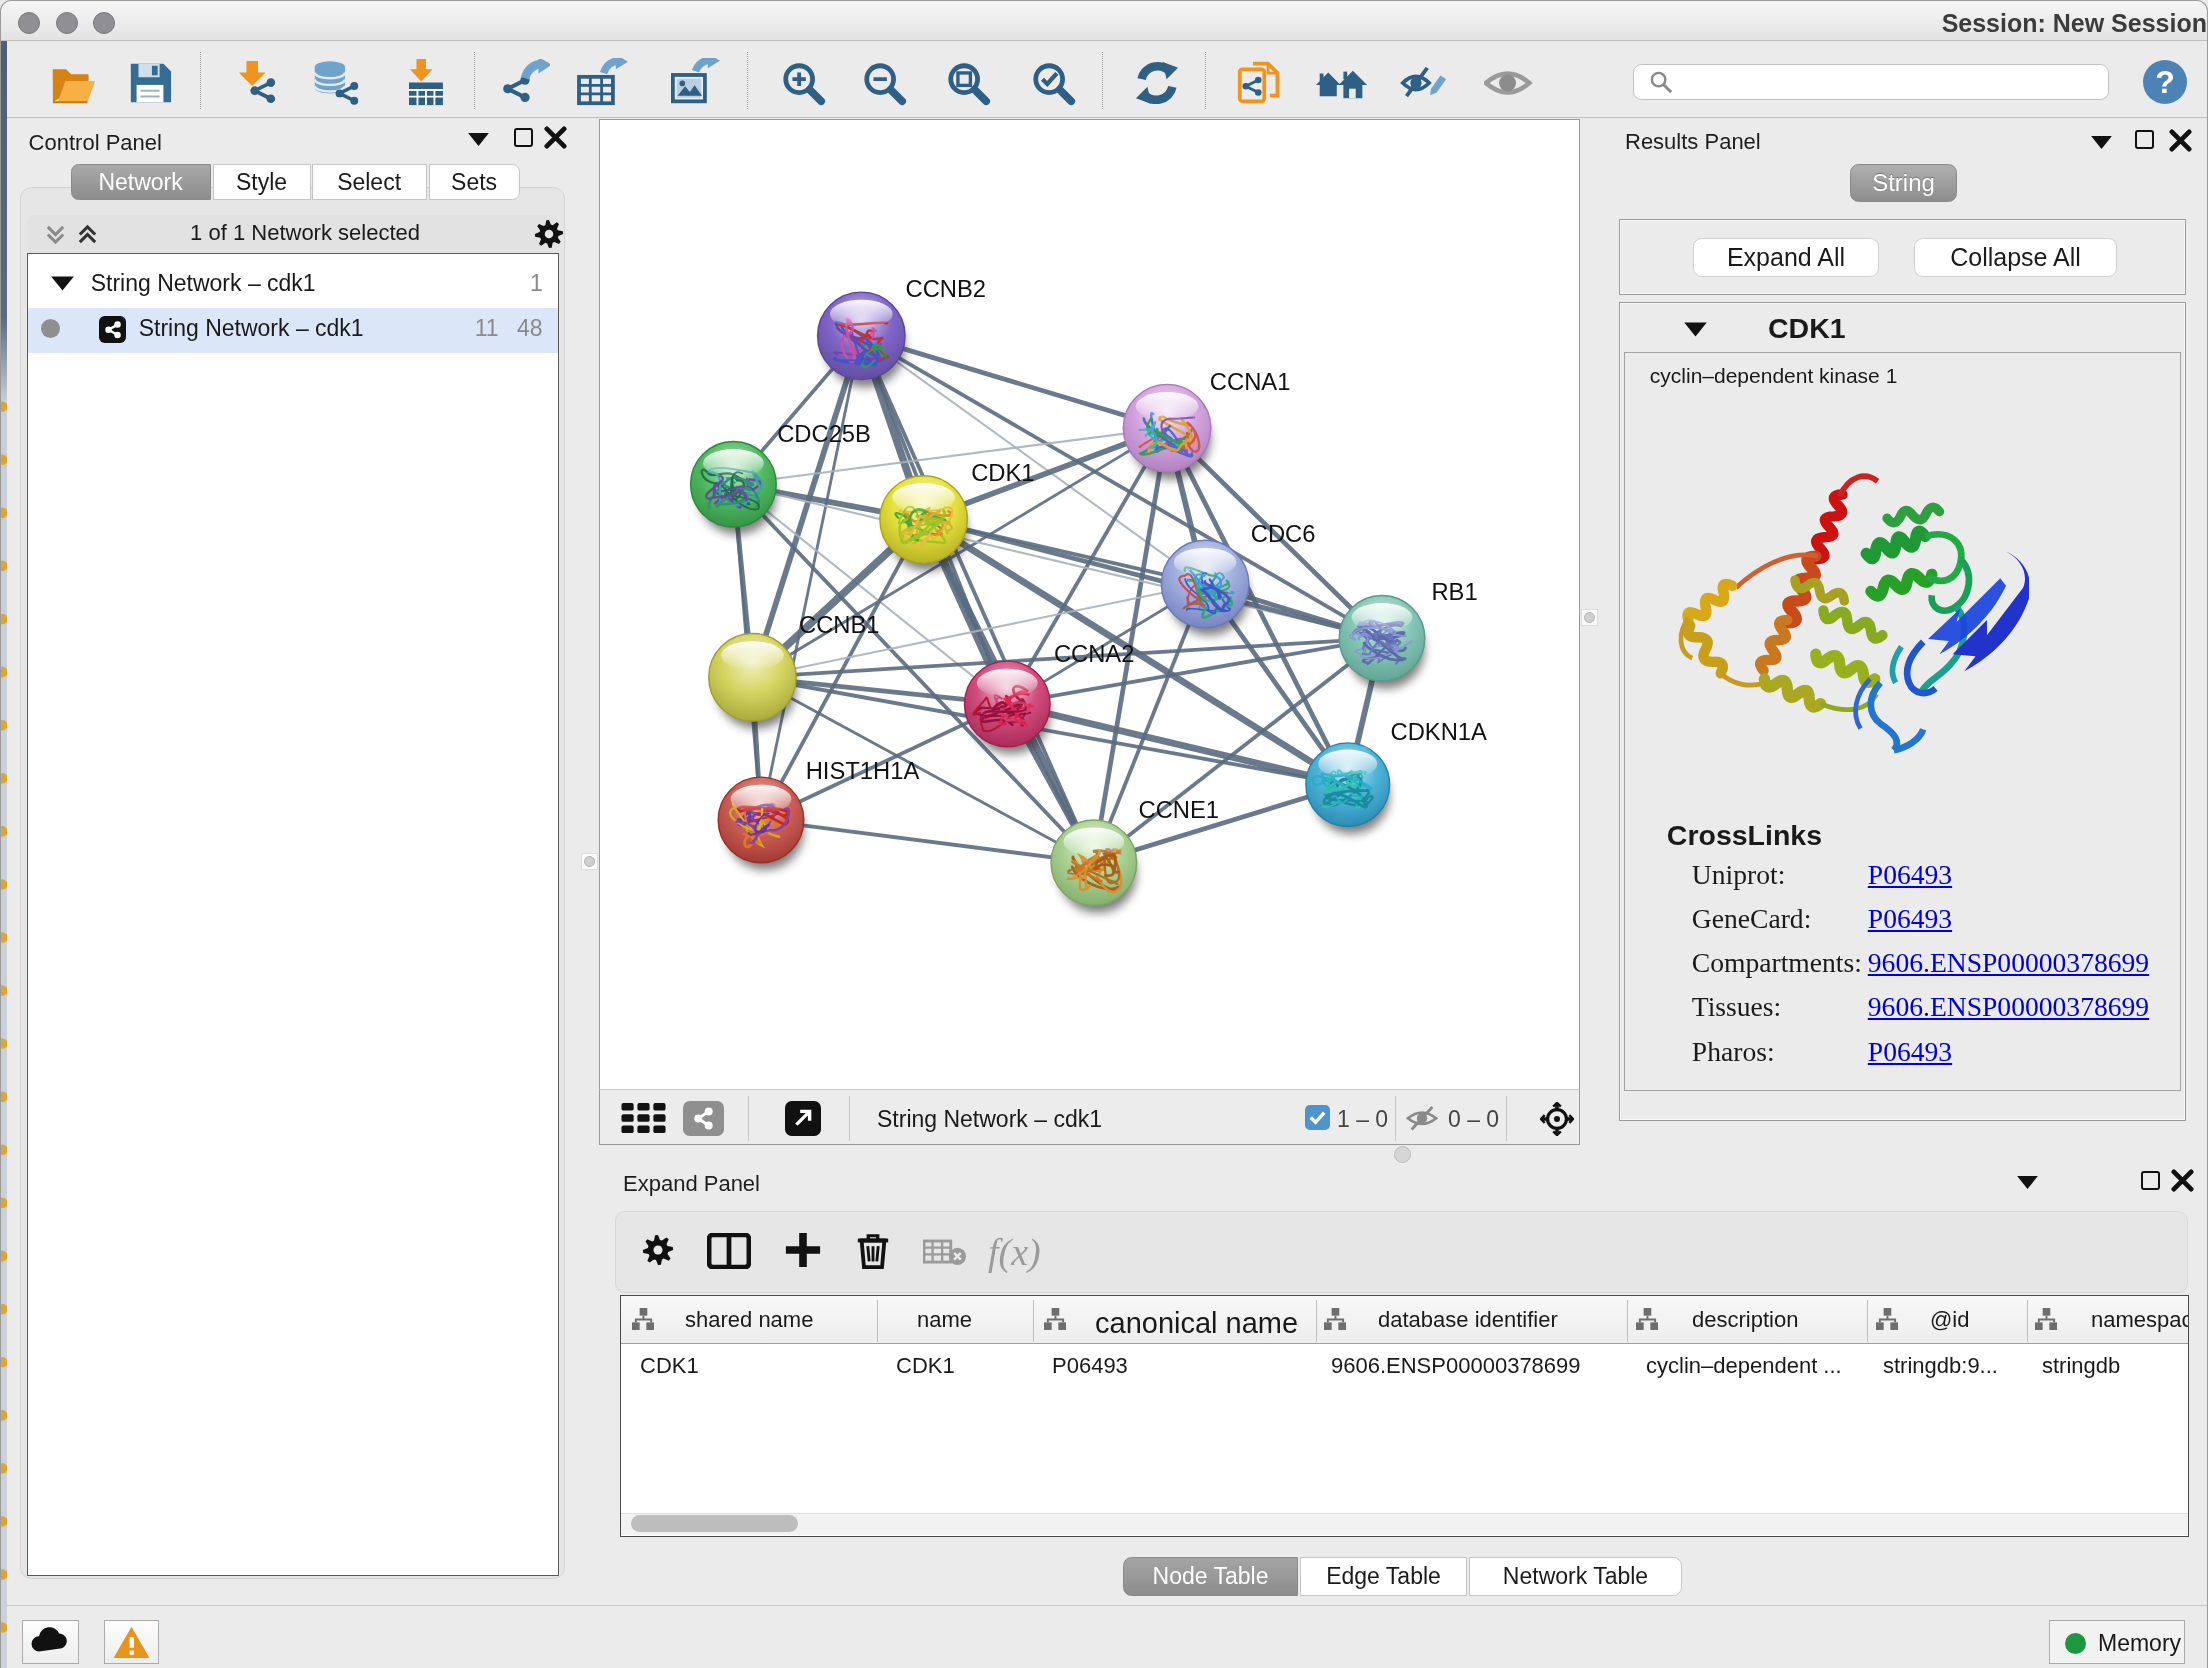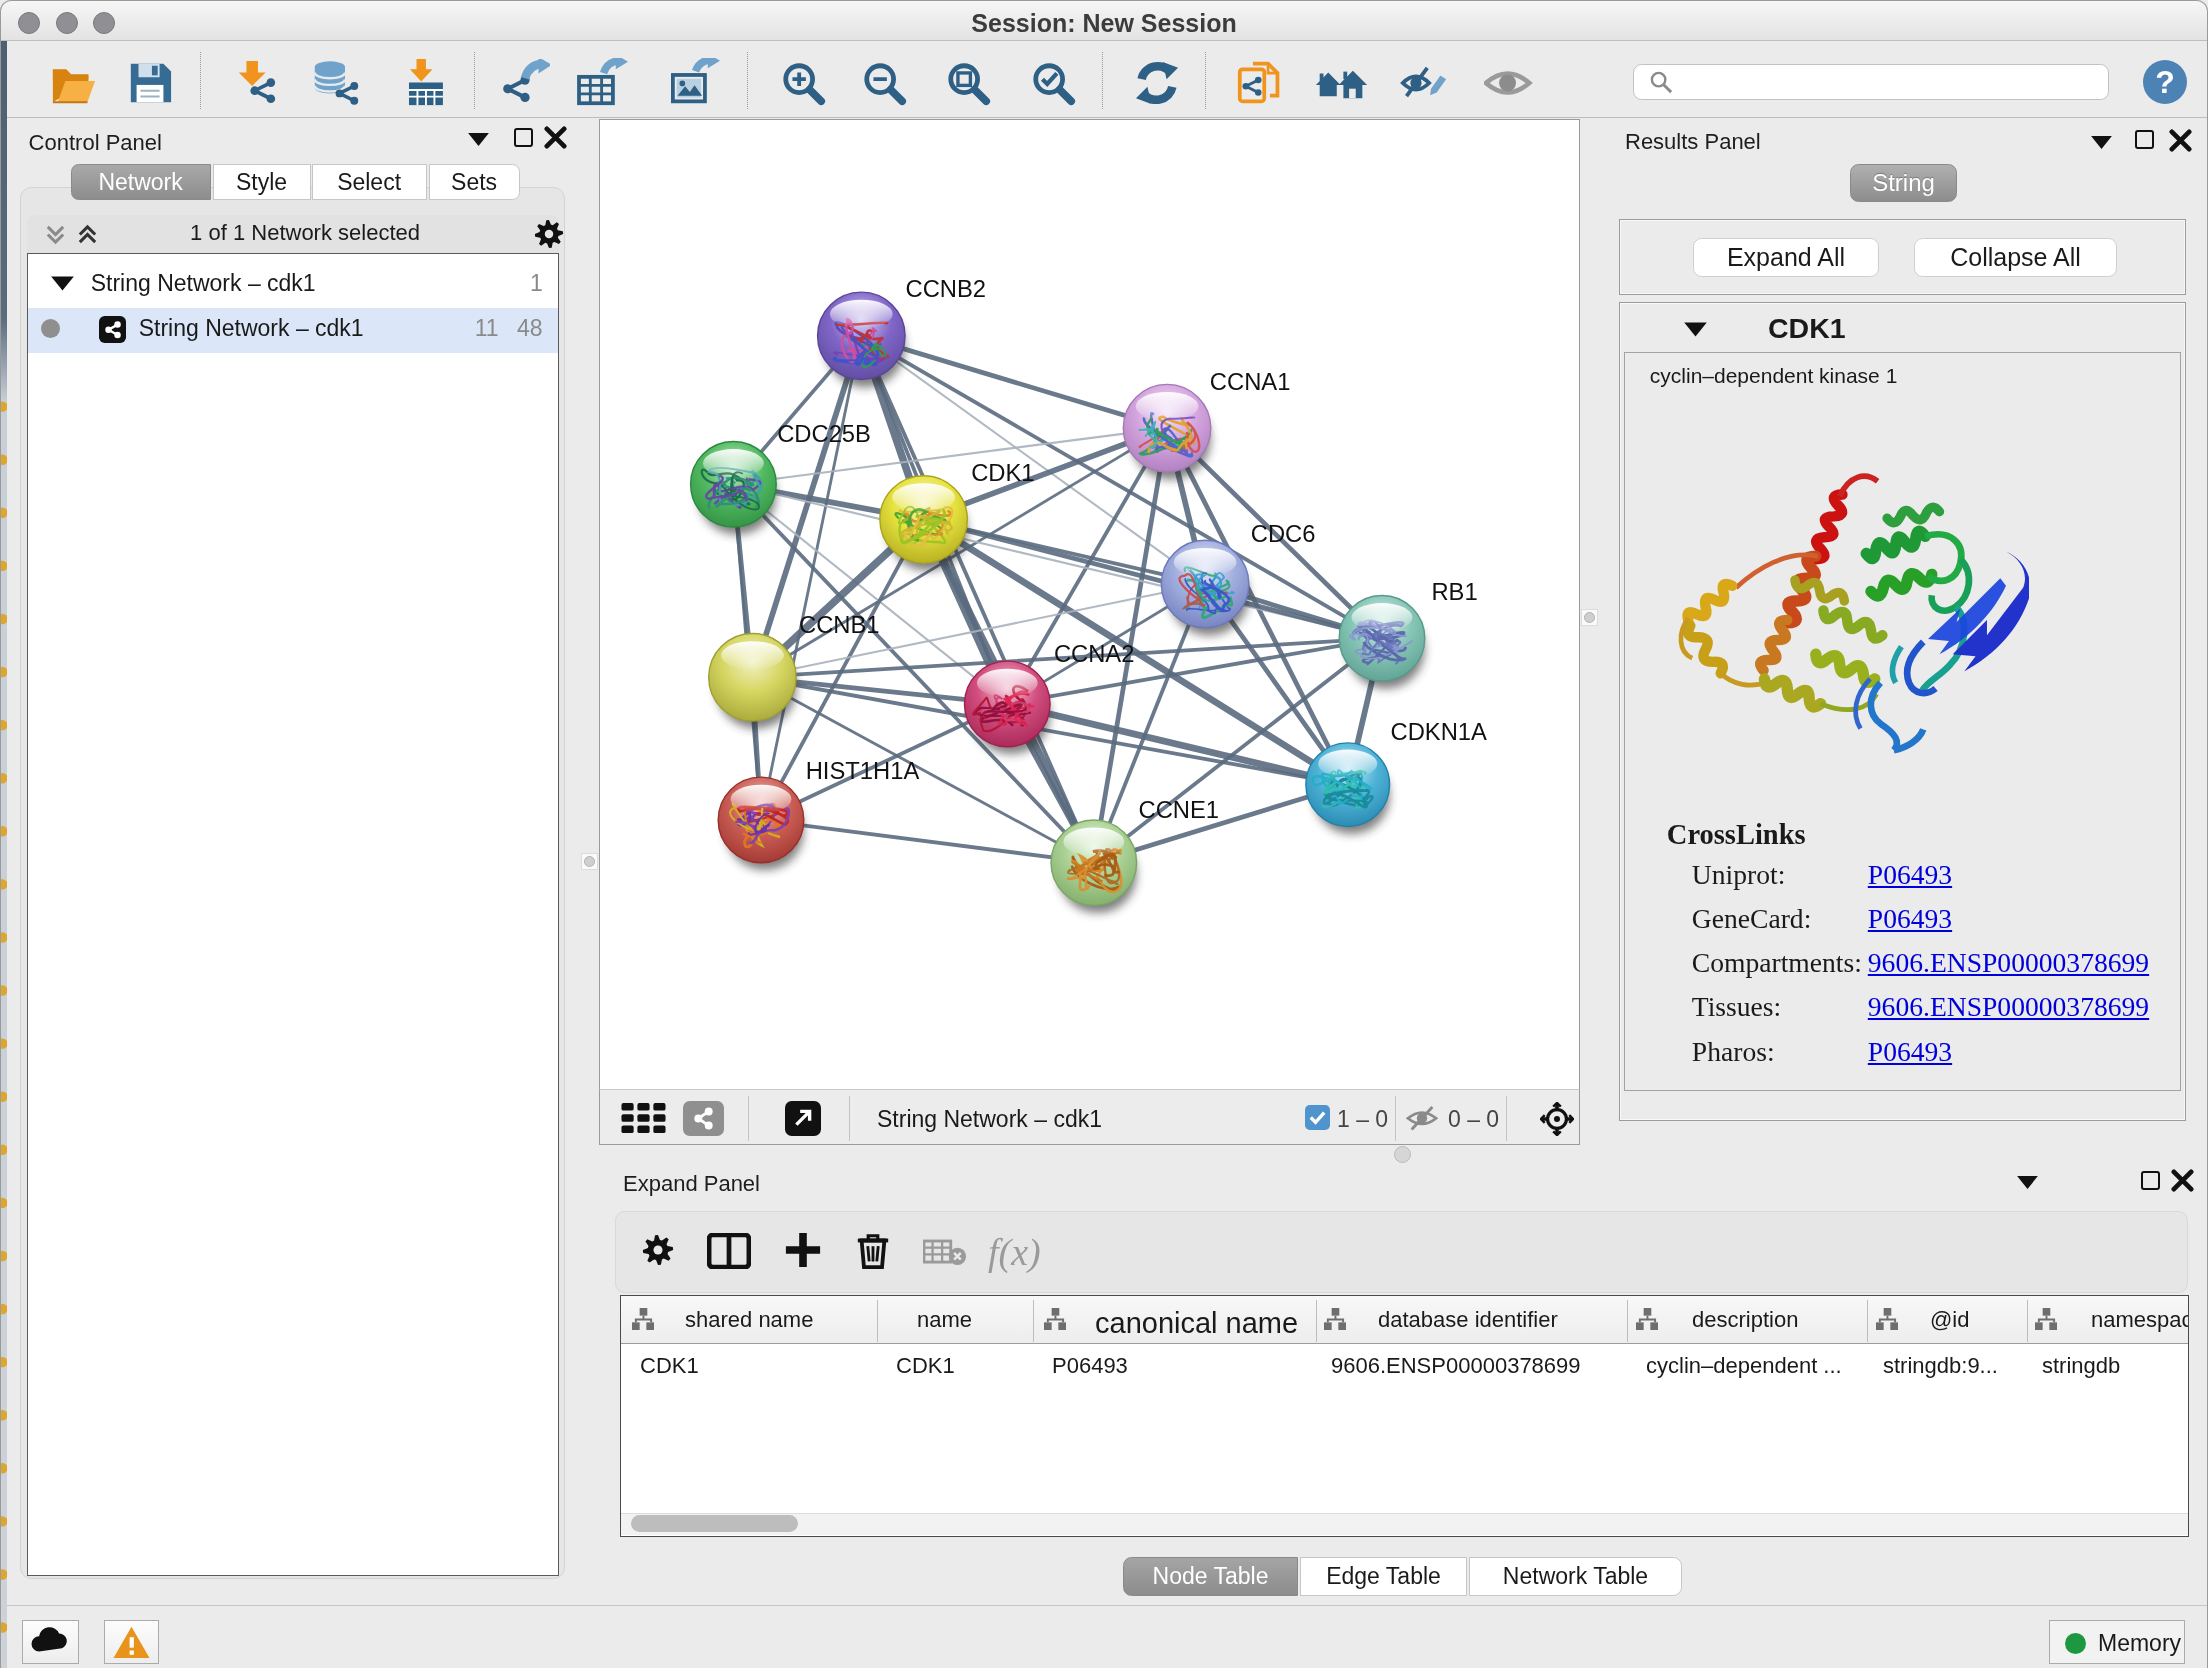--- a/index.html
+++ b/index.html
@@ -1,20 +1,20 @@
 <!DOCTYPE html>
 <html style="font-size:15px"><head><meta charset="utf-8">
 <style>
 *{margin:0;padding:0;box-sizing:border-box}
 html,body{width:2208px;height:1668px;background:#ebebeb;font-family:"Liberation Sans",sans-serif;color:#1a1a1a;overflow:hidden}
 .abs{position:absolute}
 #win{position:absolute;left:0;top:0;width:2208px;height:1668px;background:#ebebeb;border:1px solid #9a9a9a;border-bottom:none;border-radius:11.4px 11.4px 0 0;overflow:hidden}
 #titlebar{position:absolute;left:0;top:0;width:100%;height:40px;background:linear-gradient(#f6f6f6,#e3e3e3);border-bottom:1px solid #bfbfbf;border-radius:11.4px 11.4px 0 0}
 .tl{position:absolute;top:10.5px;width:22px;height:22px;border-radius:50%;background:#8f8f94;border:1px solid #77777c}
-#title{position:absolute;top:7.6px;width:100%;text-align:center;font-size:25px;font-weight:600;color:#3c3c3c}
+#title{position:absolute;top:7.6px;width:100%;text-align:right;font-size:25px;font-weight:600;color:#3c3c3c}
 #toolbar{position:absolute;left:0;top:41px;width:100%;height:76px;background:#ebebeb;border-bottom:1px solid #bdbdbd}
 .tbsep{position:absolute;top:9.5px;height:57px;width:0;border-left:1.9px dotted #9a9a9a}
 #searchbox{position:absolute;left:1632px;top:22px;width:476px;height:36px;background:#fff;border:1px solid #c2c2c2;border-radius:8.6px}
 
 .ptitle{font-size:22px;color:#1d1d1d}
 
 #cpanel{position:absolute;left:7.6px;top:118px;width:556px;height:1460px}
 #cp-tabs .tab{position:absolute;top:45px;height:36px;z-index:5;border:1px solid #c6c6c6;background:#fff;font-size:23px;text-align:center;line-height:34px}
 .tabsel{background:linear-gradient(#a9a9a9,#8d8d8d)!important;color:#fff;border-color:#8a8a8a!important}
 #cp-round{z-index:1;position:absolute;left:11.4px;top:68px;width:545px;height:1392px;background:#e6e6e6;border:1px solid #d2d2d2;border-radius:11.4px}
@@ -669,21 +669,21 @@
             <path d="M265 74 C292 66 307 82 302 102 C298 120 282 126 268 116" fill="none" stroke="#22aa44" stroke-width="7"></path>
             <path d="M302 98 C317 113 312 138 297 148 C282 158 270 148 272 136" fill="none" stroke="#18a058" stroke-width="7"></path>
             <path d="M297 148 C312 163 307 193 292 208 C282 220 268 226 262 236" fill="none" stroke="#18a090" stroke-width="7"></path>
             <path d="M350 90 C366 98 374 114 368 128 L330 178 330 162 294 198 318 200 306 216 C340 198 364 170 374 140 C380 116 368 98 350 90 z" fill="#2233cc"></path>
             <path d="M344 118 L298 164 302 150 268 182 290 184 280 198 C314 180 338 152 350 126 z" fill="#1a44dd" opacity="0.92"></path>
             <path d="M263 185 C248 200 243 215 248 228 C253 240 266 242 276 234" fill="none" stroke="#2255cc" stroke-width="7"></path>
             <path d="M218 228 C203 244 206 262 218 271 C233 281 240 290 232 299 M232 299 C246 296 259 288 263 277" fill="none" stroke="#2277cc" stroke-width="7"></path>
             <path d="M207 224 C192 240 187 260 197 276" fill="none" stroke="#3366cc" stroke-width="5"></path>
             <path d="M240 190 C230 205 228 218 234 228" fill="none" stroke="#20a0a8" stroke-width="6"></path>
           </svg>
-<div class="abs" style="left:42px;top:466px;font-family:Liberation Serif, serif;font-size:28.5px;font-weight:bold">CrossLinks</div>
+<div class="abs" style="left:42px;top:466px;font-family:Liberation Sans, sans-serif;font-size:28.5px;font-weight:bold">CrossLinks</div>
 <div class="abs" style="left:67px;top:506px;font-family:'Liberation Serif',serif;font-size:27.6px">Uniprot:</div>
 <div class="abs" style="left:243px;top:506px;font-family:'Liberation Serif',serif;font-size:27.6px;color:#0000dd;text-decoration:underline">P06493</div>
 <div class="abs" style="left:67px;top:550px;font-family:'Liberation Serif',serif;font-size:27.6px">GeneCard:</div>
 <div class="abs" style="left:243px;top:550px;font-family:'Liberation Serif',serif;font-size:27.6px;color:#0000dd;text-decoration:underline">P06493</div>
 <div class="abs" style="left:67px;top:594px;font-family:'Liberation Serif',serif;font-size:27.6px">Compartments:</div>
 <div class="abs" style="left:243px;top:594px;font-family:'Liberation Serif',serif;font-size:27.6px;color:#0000dd;text-decoration:underline">9606.ENSP00000378699</div>
 <div class="abs" style="left:67px;top:638px;font-family:'Liberation Serif',serif;font-size:27.6px">Tissues:</div>
 <div class="abs" style="left:243px;top:638px;font-family:'Liberation Serif',serif;font-size:27.6px;color:#0000dd;text-decoration:underline">9606.ENSP00000378699</div>
 <div class="abs" style="left:67px;top:683px;font-family:'Liberation Serif',serif;font-size:27.6px">Pharos:</div>
 <div class="abs" style="left:243px;top:683px;font-family:'Liberation Serif',serif;font-size:27.6px;color:#0000dd;text-decoration:underline">P06493</div>

